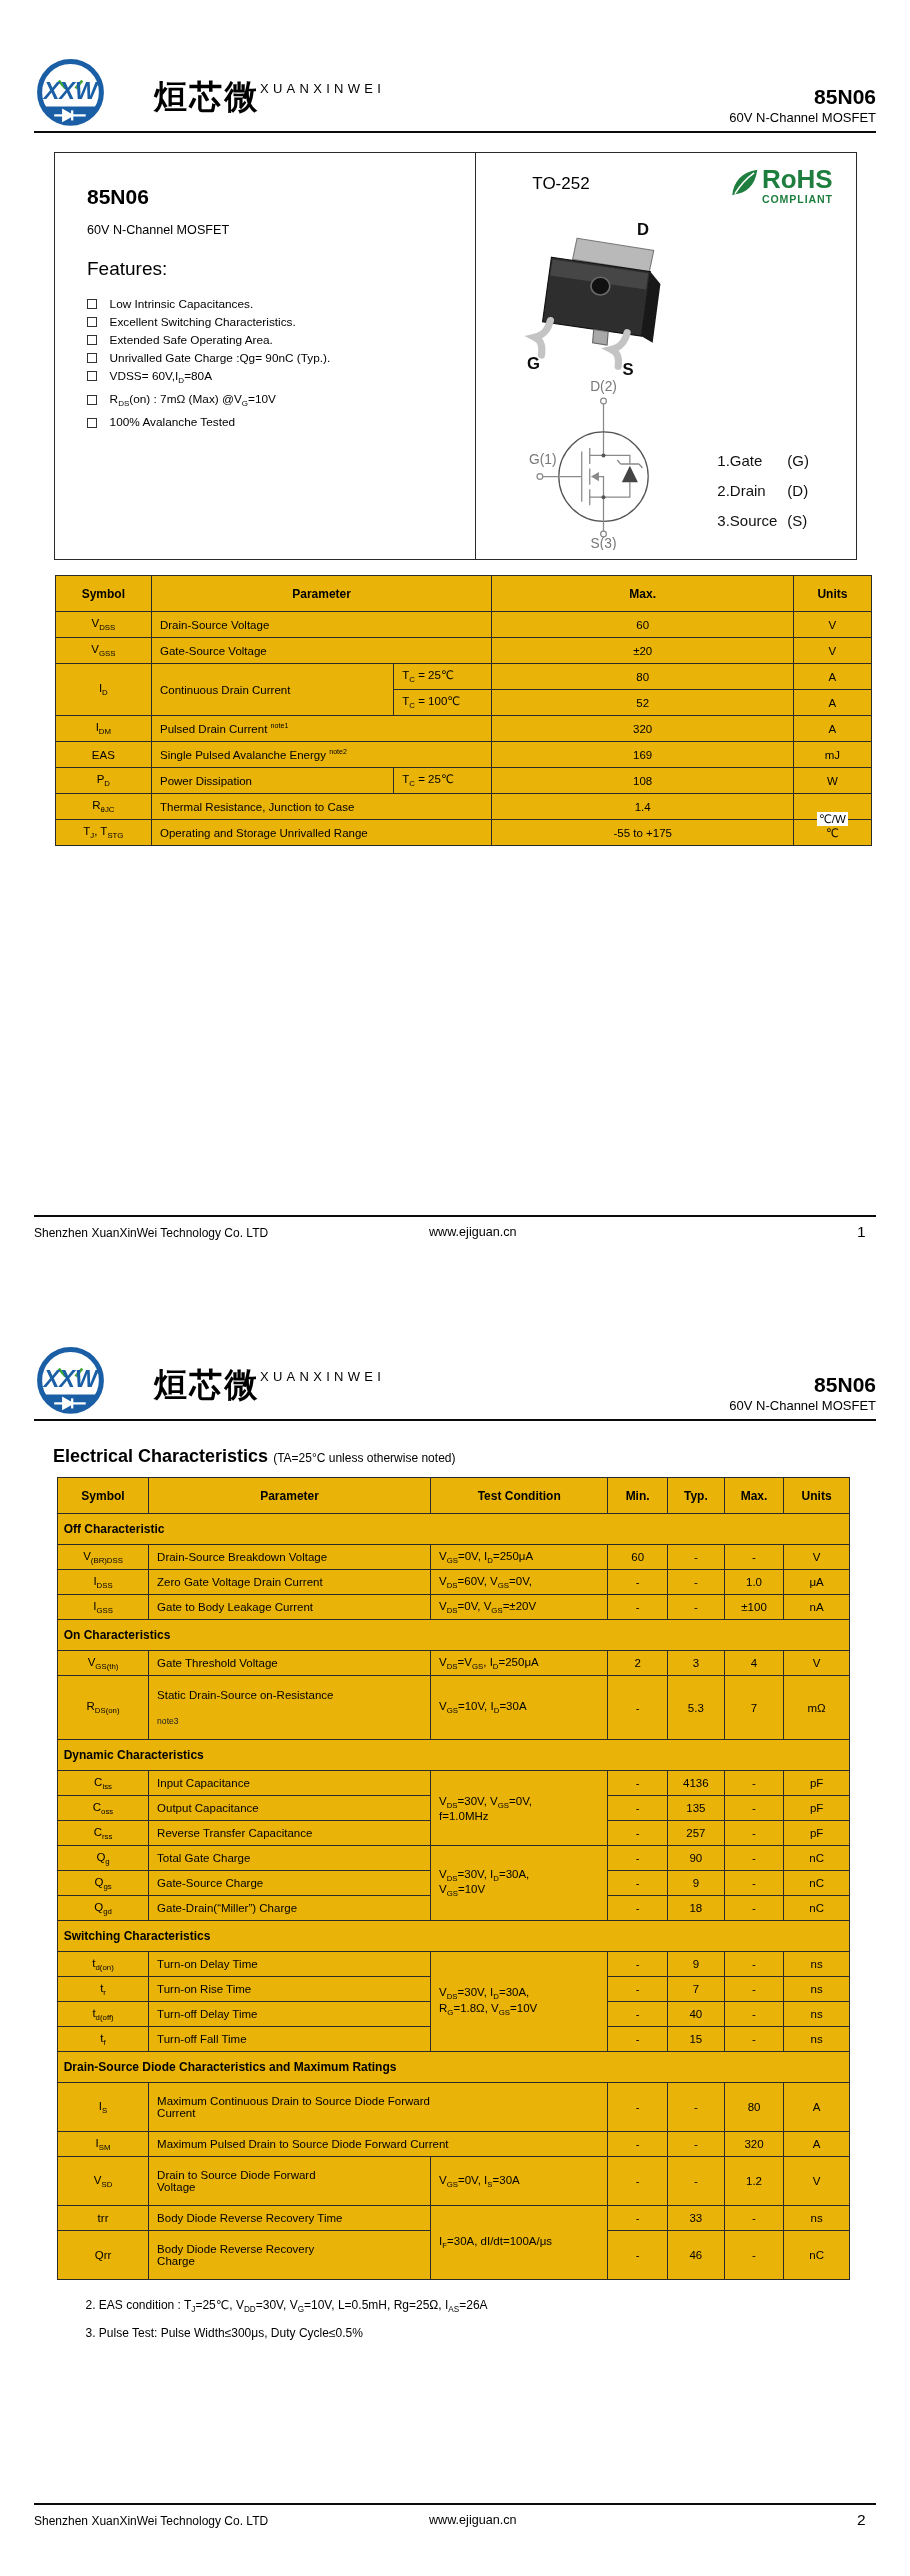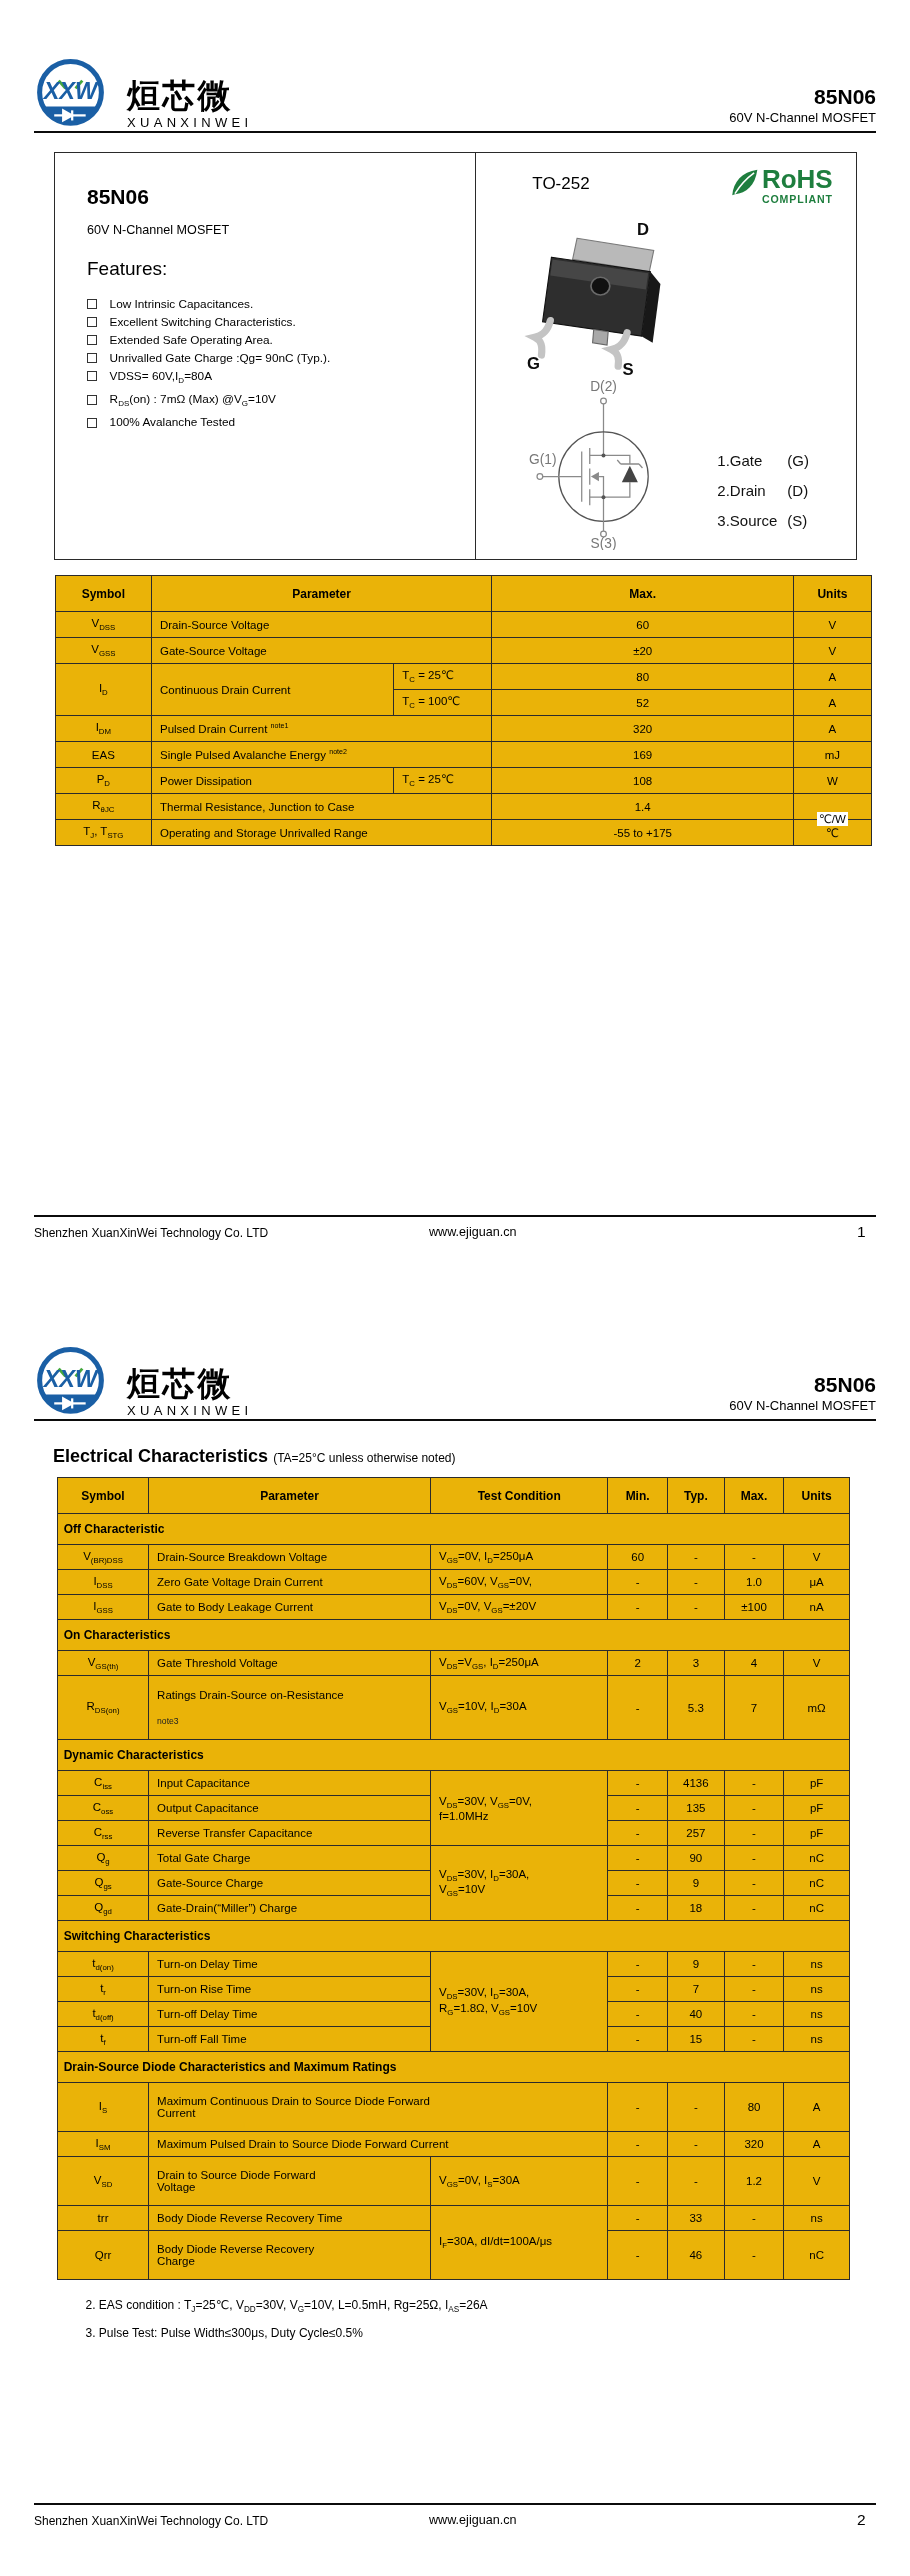--- a/index.html
+++ b/index.html
@@ -1,22 +1,22 @@
 <!DOCTYPE html>
 <html style="font-size:9.2px"><head>
 <meta charset="utf-8">
 <style>
   html,body{margin:0;padding:0;background:#ffffff;}
   body{width:910px;font-family:"Liberation Sans","DejaVu Sans",sans-serif;color:#000;}
   .page{position:relative;width:910px;height:1288px;box-sizing:border-box;padding:0 34px;background:#fff;overflow:hidden;}
 
   
   .masthead{padding-top:57px;border-bottom:2.9px solid #0b0b0b;display:flex;justify-content:space-between;align-items:flex-end;}
-  .logo{display:flex;align-items:flex-end;gap:20px;padding-bottom:1.1px;}
-  .logo-text{display:flex;flex-direction:column;justify-content:flex-end;padding-top:8px;}
+  .logo{display:flex;align-items:center;gap:13px;padding-bottom:1.1px;}
+  .logo-text{display:flex;flex-direction:row;justify-content:flex-end;padding-top:8px;margin-left:34px;}
   .logo-cn{font-size:33px;font-weight:bold;letter-spacing:2.3px;line-height:1.05;}
   .logo-en{font-size:13px;letter-spacing:4.3px;font-weight:500;margin-top:1.1px;}
   .brand{text-align:right;padding-bottom:5.7px;}
   .brand-part{font-size:21px;font-weight:bold;line-height:1.1;}
   .brand-sub{font-size:13px;margin-top:2.3px;}
 
   
   .product-box{margin:19px 0 0 20px;width:803px;height:408px;border:1.1px solid #2a2a2a;display:flex;box-sizing:border-box;}
   .pb-left{width:52.6%;border-right:1.1px solid #2a2a2a;box-sizing:border-box;padding:32px 0 0 32px;}
   .pb-part{font-size:21px;font-weight:bold;}
@@ -389,21 +389,21 @@
         <td class="par">Gate Threshold Voltage</td>
         <td class="cnd">V<sub>DS</sub>=V<sub>GS</sub>, I<sub>D</sub>=250μA</td>
         <td class="c">2</td>
         <td class="c">3</td>
         <td class="c">4</td>
         <td class="c">V</td>
       </tr>
       <tr class="tall">
         <td class="c">R<sub>DS(on)</sub></td>
         <td class="par">
-          <div>Ratings Drain-Source on-Resistance</div>
+          <div>Static Drain-Source on-Resistance</div>
           <div class="note-line">note3</div>
         </td>
         <td class="cnd">V<sub>GS</sub>=10V, I<sub>D</sub>=30A</td>
         <td class="c">-</td>
         <td class="c">5.3</td>
         <td class="c">7</td>
         <td class="c">mΩ</td>
       </tr>
 
       <tr class="sec">

